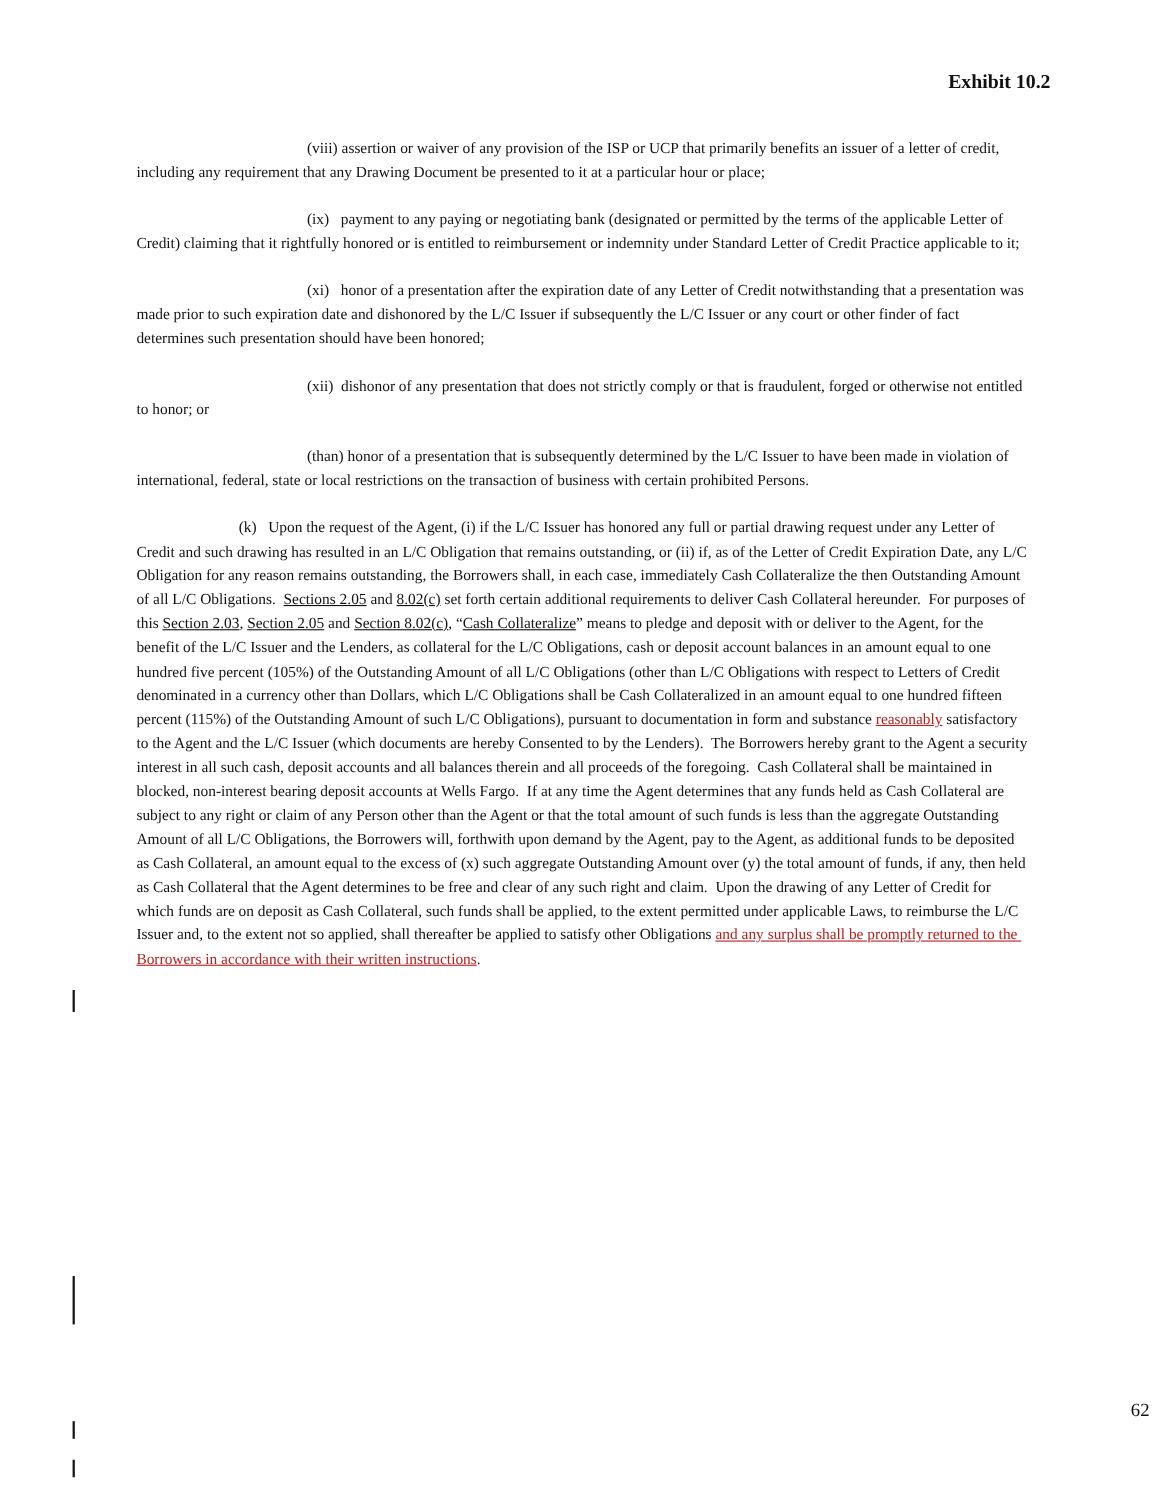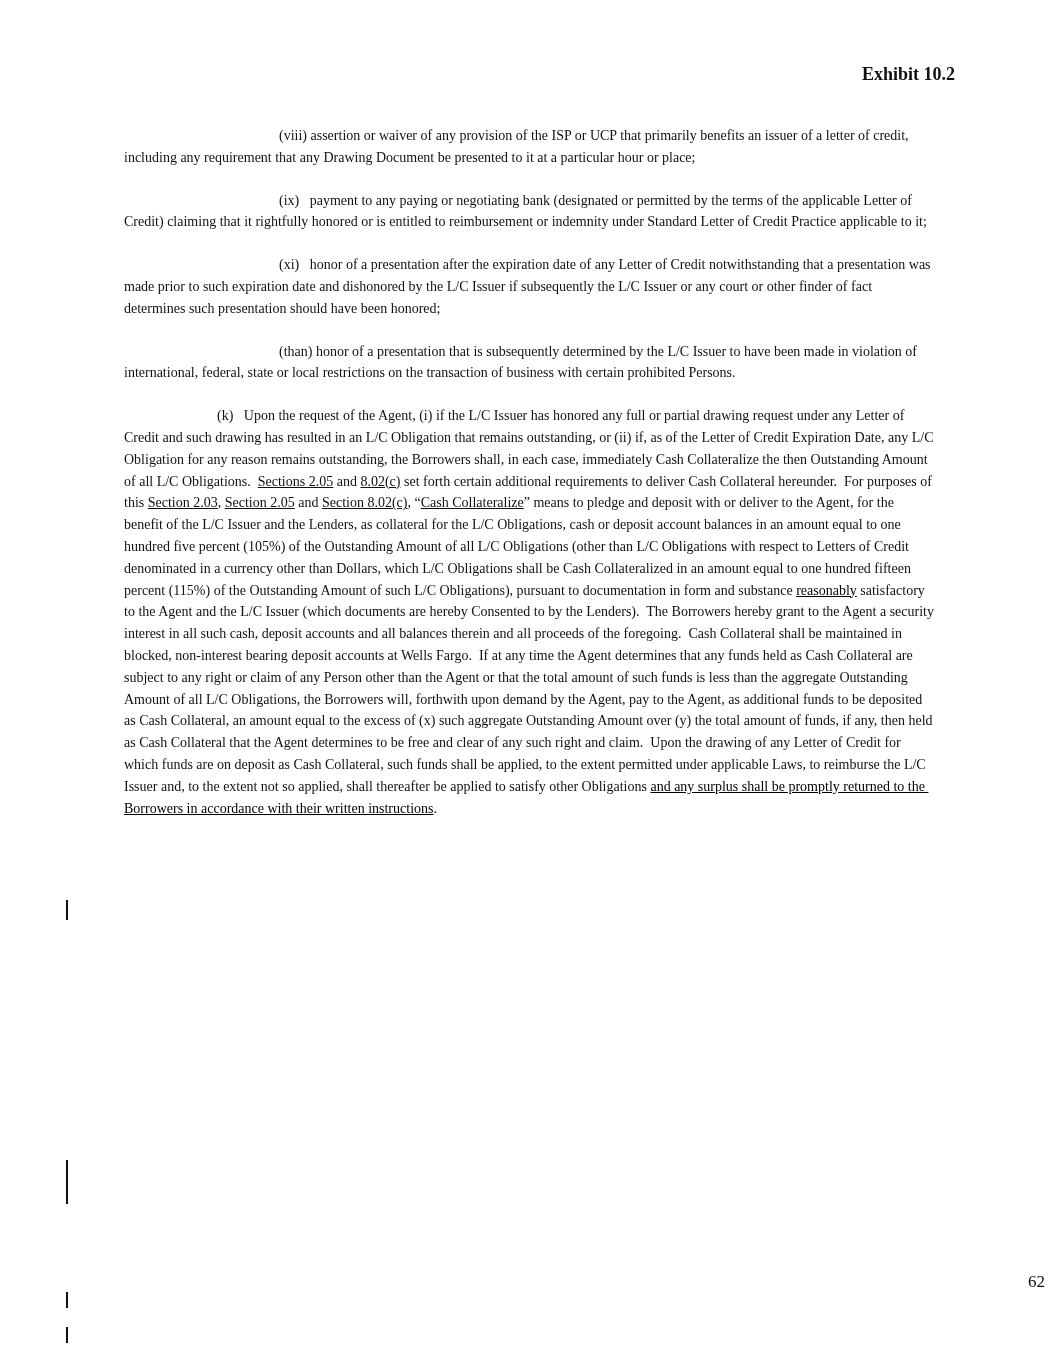--- a/index.html
+++ b/index.html
@@ -13,38 +13,39 @@
     font-weight: bold; font-size: 18px;
   }
   .content {
     position: absolute; left: 124px; top: 125px; width: 810px;
     font-size: 14px; line-height: 21.8px;
   }
   .para { margin: 0 0 21px 0; text-align: left; }
   .indent-deep { text-indent: 155px; }
   .indent-k { text-indent: 93px; }
   .u { text-decoration: underline; }
-  .ins { color: #000000; text-decoration: underline; }
+  .ins { color: #b91c1c; text-decoration: underline; }
   .page-number {
     position: absolute; top: 1272px; left: 0; width: 1045px; text-align: right;
     font-size: 17px;
   }
   .change-bar {
     position: absolute; left: 66px; width: 2px; background: #111111;
   }
 </style>
 </head>
 <body>
 
 <div class="exhibit">Exhibit 10.2</div>
 
 <div class="content">
   <p class="para indent-deep"><span>(viii)</span><span style="white-space:pre-wrap"> assertion or waiver of any provision of the ISP or UCP that primarily benefits an issuer of a letter of credit, including any requirement that any Drawing Document be presented to it at a particular hour or place;</span></p>
   <p class="para indent-deep"><span>(ix)</span><span style="white-space:pre-wrap">   payment to any paying or negotiating bank (designated or permitted by the terms of the applicable Letter of Credit) claiming that it rightfully honored or is entitled to reimbursement or indemnity under Standard Letter of Credit Practice applicable to it;</span></p>
   <p class="para indent-deep"><span>(xi)</span><span style="white-space:pre-wrap">   honor of a presentation after the expiration date of any Letter of Credit notwithstanding that a presentation was made prior to such expiration date and dishonored by the L/C Issuer if subsequently the L/C Issuer or any court or other finder of fact determines such presentation should have been honored;</span></p>
+  <p class="para indent-deep"><span>(xii)</span><span style="white-space:pre-wrap">  dishonor of any presentation that does not strictly comply or that is fraudulent, forged or otherwise not entitled to honor; or</span></p>
   <p class="para indent-deep"><span>(than)</span><span style="white-space:pre-wrap"> honor of a presentation that is subsequently determined by the L/C Issuer to have been made in violation of international, federal, state or local restrictions on the transaction of business with certain prohibited Persons.</span></p>
 
   <p class="para indent-k" style="white-space:pre-wrap"><span>(k)</span><span>   Upon the request of the Agent, (i) if the L/C Issuer has honored any full or partial drawing request under any Letter of Credit and such drawing has resulted in an L/C Obligation that remains outstanding, or (ii) if, as of the Letter of Credit Expiration Date, any L/C Obligation for any reason remains outstanding, the Borrowers shall, in each case, immediately Cash Collateralize the then Outstanding Amount of all L/C Obligations.  </span><span class="u">Sections 2.05</span><span> and </span><span class="u">8.02(c)</span><span> set forth certain additional requirements to deliver Cash Collateral hereunder.  For purposes of this </span><span class="u">Section 2.03</span><span>, </span><span class="u">Section 2.05</span><span> and </span><span class="u">Section 8.02(c)</span><span>, “</span><span class="u">Cash Collateralize</span><span>” means to pledge and deposit with or deliver to the Agent, for the benefit of the L/C Issuer and the Lenders, as collateral for the L/C Obligations, cash or deposit account balances in an amount equal to one hundred five percent (105%) of the Outstanding Amount of all L/C Obligations (other than L/C Obligations with respect to Letters of Credit denominated in a currency other than Dollars, which L/C Obligations shall be Cash Collateralized in an amount equal to one hundred fifteen percent (115%) of the Outstanding Amount of such L/C Obligations), pursuant to documentation in form and substance </span><span class="ins">reasonably</span><span> satisfactory to the Agent and the L/C Issuer (which documents are hereby Consented to by the Lenders).  The Borrowers hereby grant to the Agent a security interest in all such cash, deposit accounts and all balances therein and all proceeds of the foregoing.  Cash Collateral shall be maintained in blocked, non-interest bearing deposit accounts at Wells Fargo.  If at any time the Agent determines that any funds held as Cash Collateral are subject to any right or claim of any Person other than the Agent or that the total amount of such funds is less than the aggregate Outstanding Amount of all L/C Obligations, the Borrowers will, forthwith upon demand by the Agent, pay to the Agent, as additional funds to be deposited as Cash Collateral, an amount equal to the excess of (x) such aggregate Outstanding Amount over (y) the total amount of funds, if any, then held as Cash Collateral that the Agent determines to be free and clear of any such right and claim.  Upon the drawing of any Letter of Credit for which funds are on deposit as Cash Collateral, such funds shall be applied, to the extent permitted under applicable Laws, to reimburse the L/C Issuer and, to the extent not so applied, shall thereafter be applied to satisfy other Obligations </span><span class="ins">and any surplus shall be promptly returned to the Borrowers in accordance with their written instructions</span><span>.</span></p>
 </div>
 
 <div class="change-bar" style="top:900px;height:20px;"></div>
 <div class="change-bar" style="top:1160px;height:44px;"></div>
 <div class="change-bar" style="top:1292px;height:16px;"></div>
 <div class="change-bar" style="top:1327px;height:16px;"></div>
 

